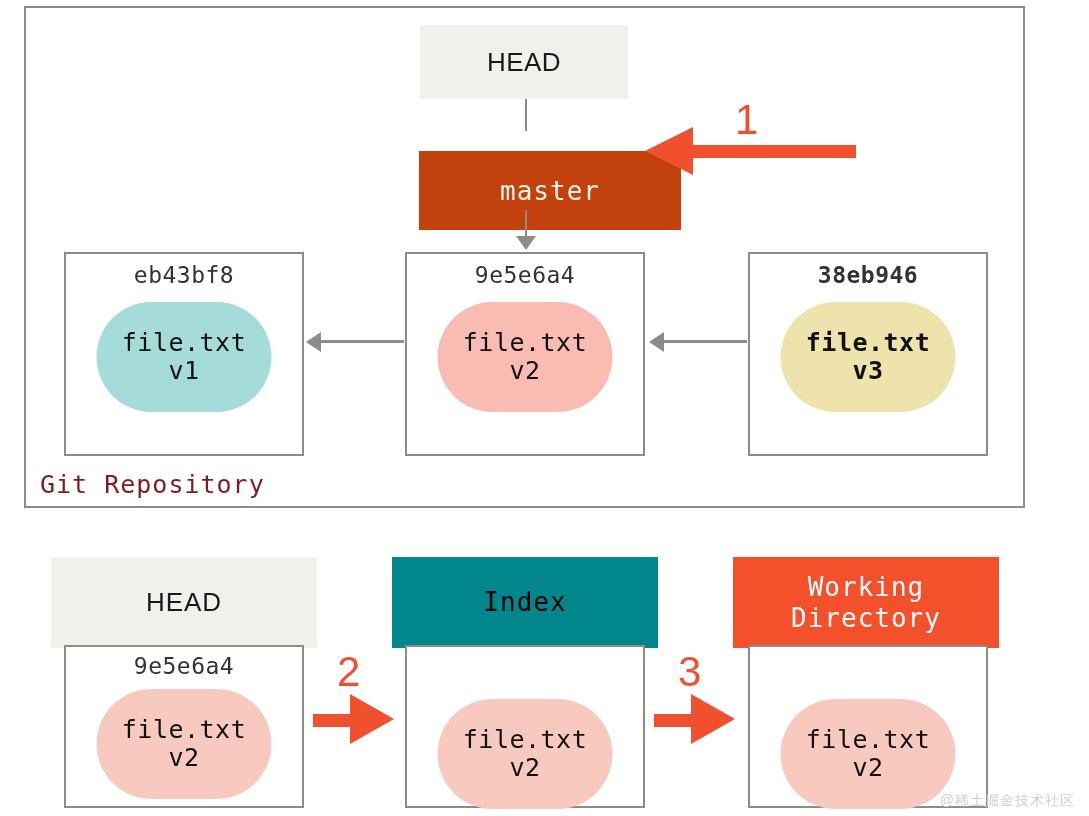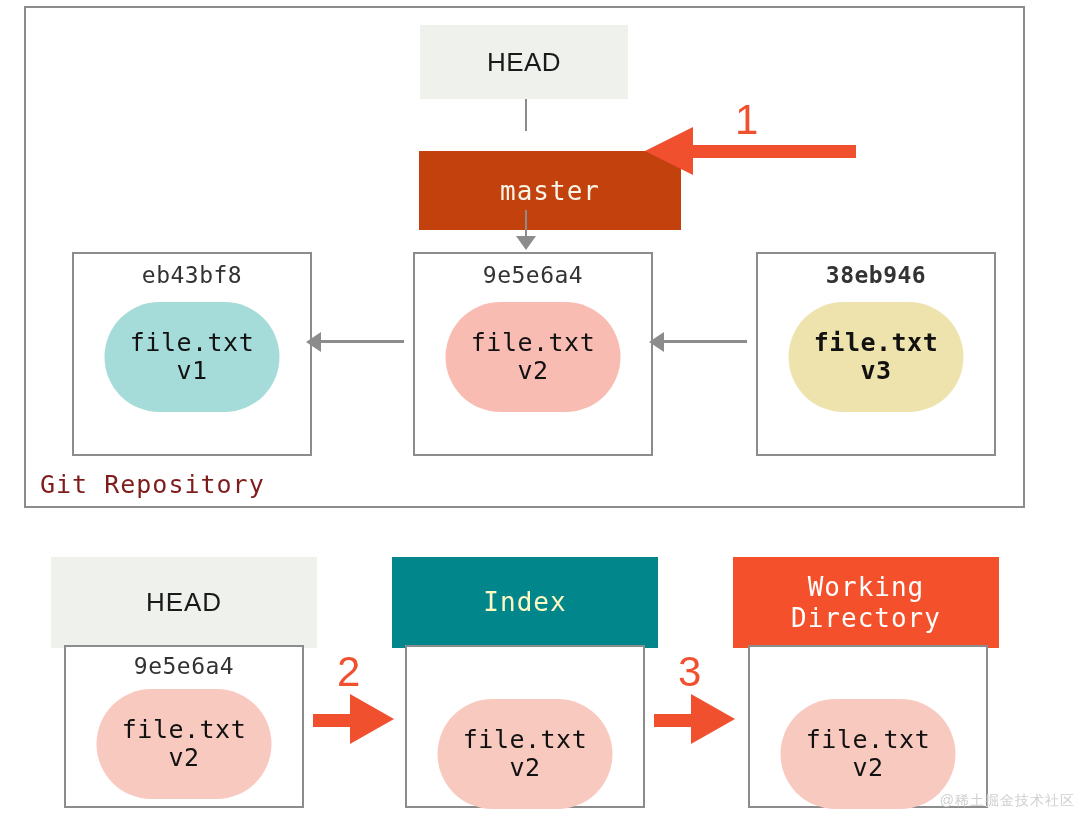--- a/index.html
+++ b/index.html
@@ -42,21 +42,21 @@
   #line-master-commit{left:525px;top:210px;height:32px;}
   #arrow-master-commit{
     position:absolute;left:516px;top:236px;
     width:0;height:0;border-left:10px solid transparent;border-right:10px solid transparent;
     border-top:14px solid #8c8c8c;
   }
 
   
   .commit-box{
     position:absolute;top:252px;width:240px;height:204px;
-    background:#ffffff;border:2px solid #8c8c8c;box-sizing:border-box;margin-left:8px;
+    background:#ffffff;border:2px solid #8c8c8c;box-sizing:border-box;
   }
   #commit-1{left:64px;}
   #commit-2{left:405px;}
   #commit-3{left:748px;font-weight:bold;}
   .commit-hash{
     position:absolute;top:8px;left:0;width:100%;text-align:center;
     font-size:23px;color:#333333;letter-spacing:.5px;
   }
   .blob{
     position:absolute;left:50%;transform:translateX(-50%);
@@ -92,21 +92,21 @@
 
   
   .panel-header{
     position:absolute;display:flex;align-items:center;justify-content:center;
     text-align:center;line-height:1.18;
   }
   .panel-header span{font-size:26px;letter-spacing:1px;}
   #ph-head{left:51px;top:557px;width:266px;height:91px;background:#eff1ec;}
   #ph-head span{color:#1a1a1a;}
   #ph-index{left:392px;top:557px;width:266px;height:91px;background:#00868b;}
-  #ph-index span{color:#fef9c3;}
+  #ph-index span{color:#000000;}
   #ph-work{left:733px;top:557px;width:266px;height:91px;background:#f4502b;}
   #ph-work span{color:#ffffff;text-align:center;}
 
   .panel-body{
     position:absolute;top:645px;width:240px;height:163px;
     background:#ffffff;border:2px solid #8c8c8c;box-sizing:border-box;
   }
   #pb-head{left:64px;}
   #pb-index{left:405px;}
   #pb-work{left:748px;}

